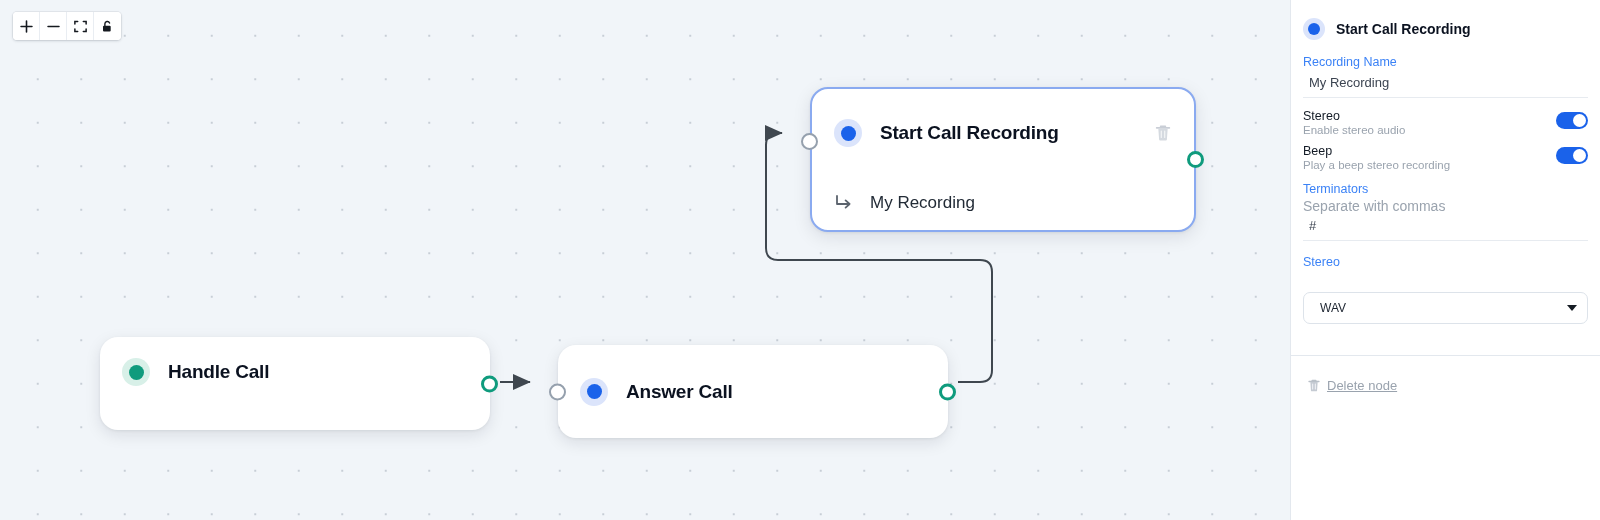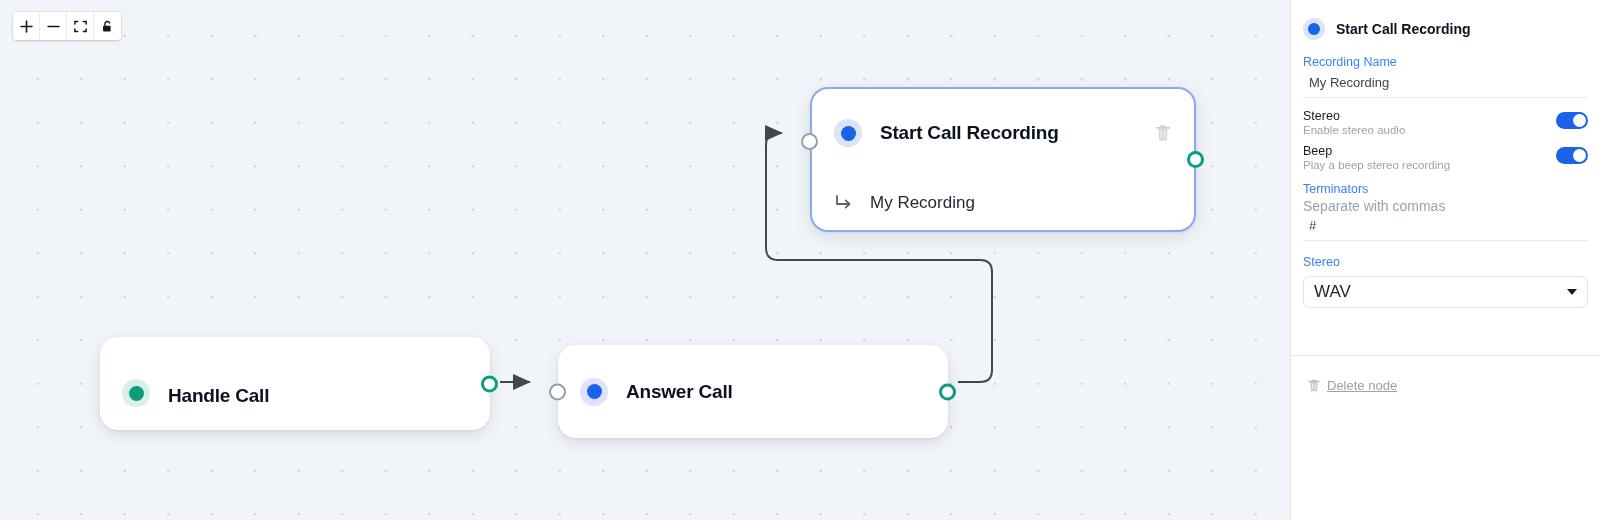--- a/index.html
+++ b/index.html
@@ -148,26 +148,26 @@
     background: #1a62ea; position: relative; flex: none;
     margin-top: 3px; cursor: pointer;
   }
   .switch .knob {
     position: absolute; right: 2px; top: 2px;
     width: 13px; height: 13px; border-radius: 50%;
     background: #ffffff;
   }
 
   .select {
-    margin-top: 5px;
+    margin-top: 21px;
     height: 32px; width: 100%;
     border: 1px solid #dde3ea; border-radius: 7px;
     display: flex; align-items: center; justify-content: space-between;
-    padding: 0 10px 0 10px;
-    font-size: 17px; color: #1c2430;
+    padding: 0 10px 0 16px;
+    font-size: 12px; color: #1c2430;
     background: #ffffff; cursor: pointer;
   }
   .caret { width: 0; height: 0; border-left: 5px solid transparent; border-right: 5px solid transparent; border-top: 6px solid #161c24; }
 
   #delete-node {
     display: flex; align-items: flex-start;
     padding: 22px 0 0 16px;
     cursor: pointer;
   }
   #delete-node .dn-label {
@@ -216,21 +216,21 @@
           <path d="M0,0 L9,4 L0,8 z" fill="#3f474f"></path>
         </marker>
       </defs>
 
       <path d="M 500 382 L 530 382" stroke="#3f474f" stroke-width="2" fill="none" marker-end="url(#arrow)"></path>
 
       <path d="M 958 382 L 980 382 Q 992 382 992 370 L 992 272 Q 992 260 980 260 L 778 260 Q 766 260 766 248 L 766 145 Q 766 133 778 133 L 782 133" stroke="#3f474f" stroke-width="2" fill="none" marker-end="url(#arrow)"></path>
     </svg>
 
     <div class="node" style="left:100px; top:337px; width:390px; height:93px;">
-      <div class="node-row" style="height:70px;align-items:flex-end;">
+      <div class="node-row" style="height:70px;">
         <div class="dot-wrap teal">
             <div class="dot"></div>
           </div>
         <div class="node-title">Handle Call</div>
       </div>
       <div class="handle teal" style="right:-8px; top:50%; transform:translateY(-50%);"></div>
     </div>
 
     <div class="node" style="left:558px; top:345px; width:390px; height:93px;">
       <div class="node-row" style="height:93px;">

